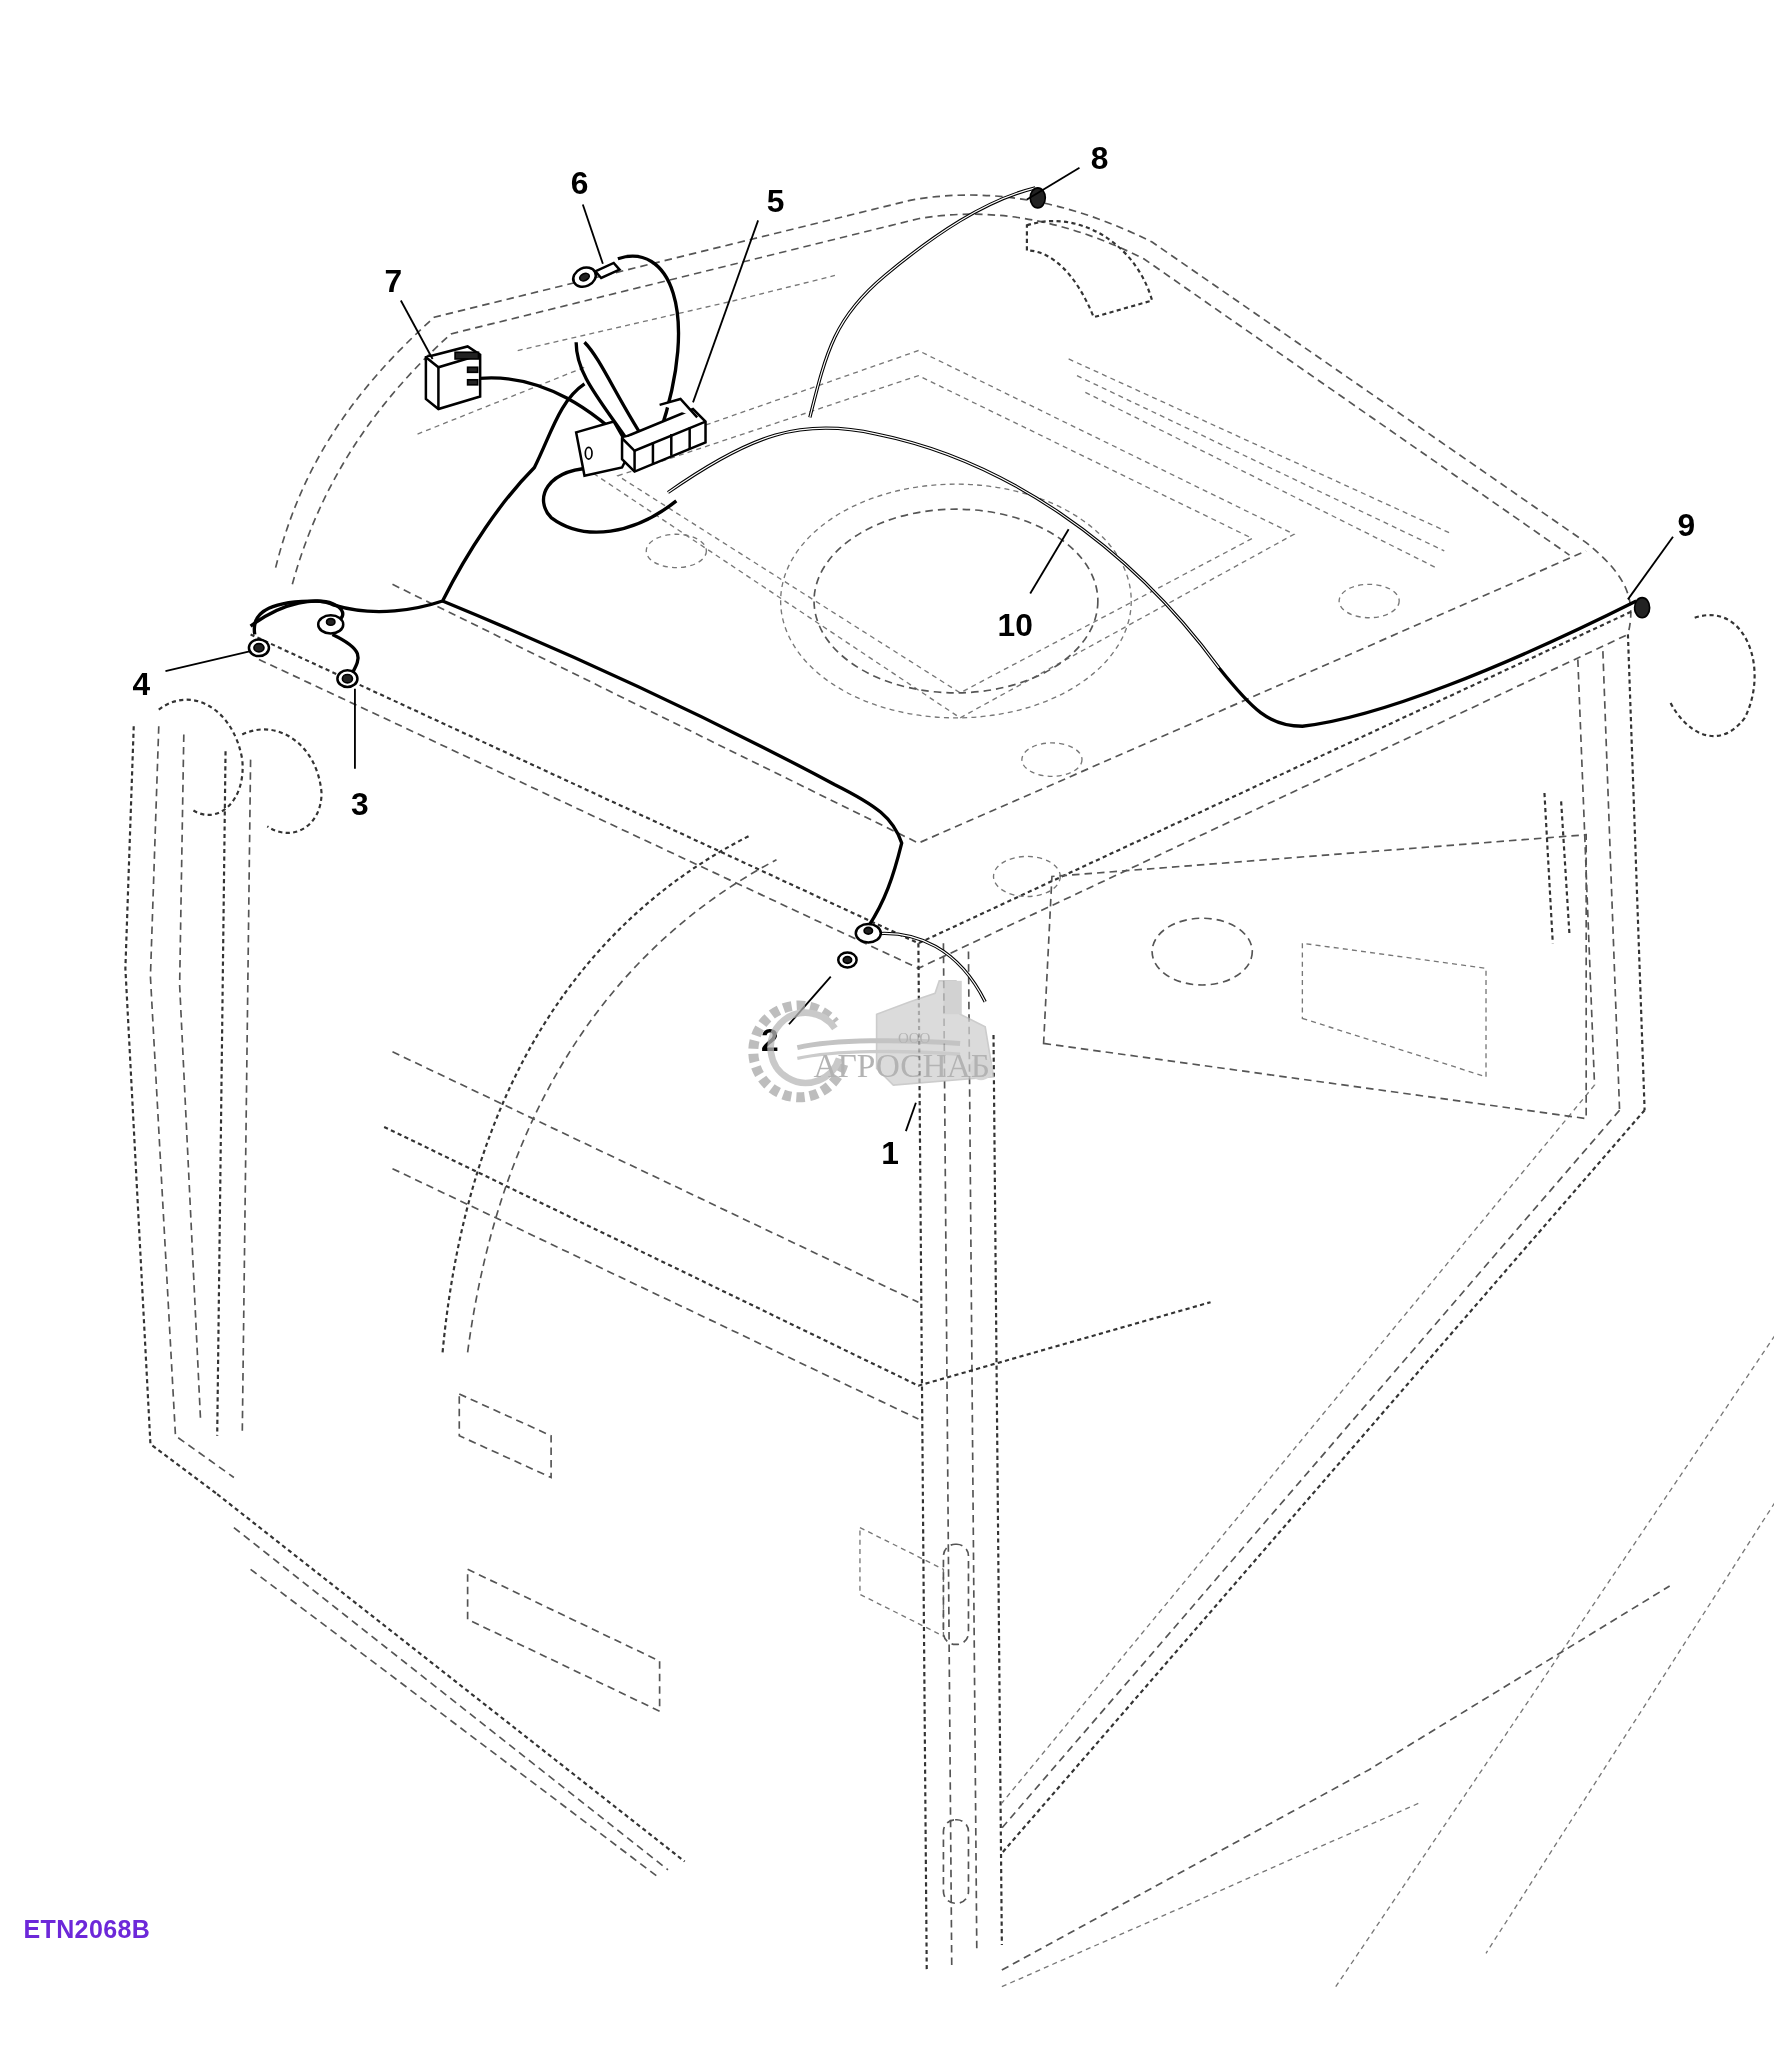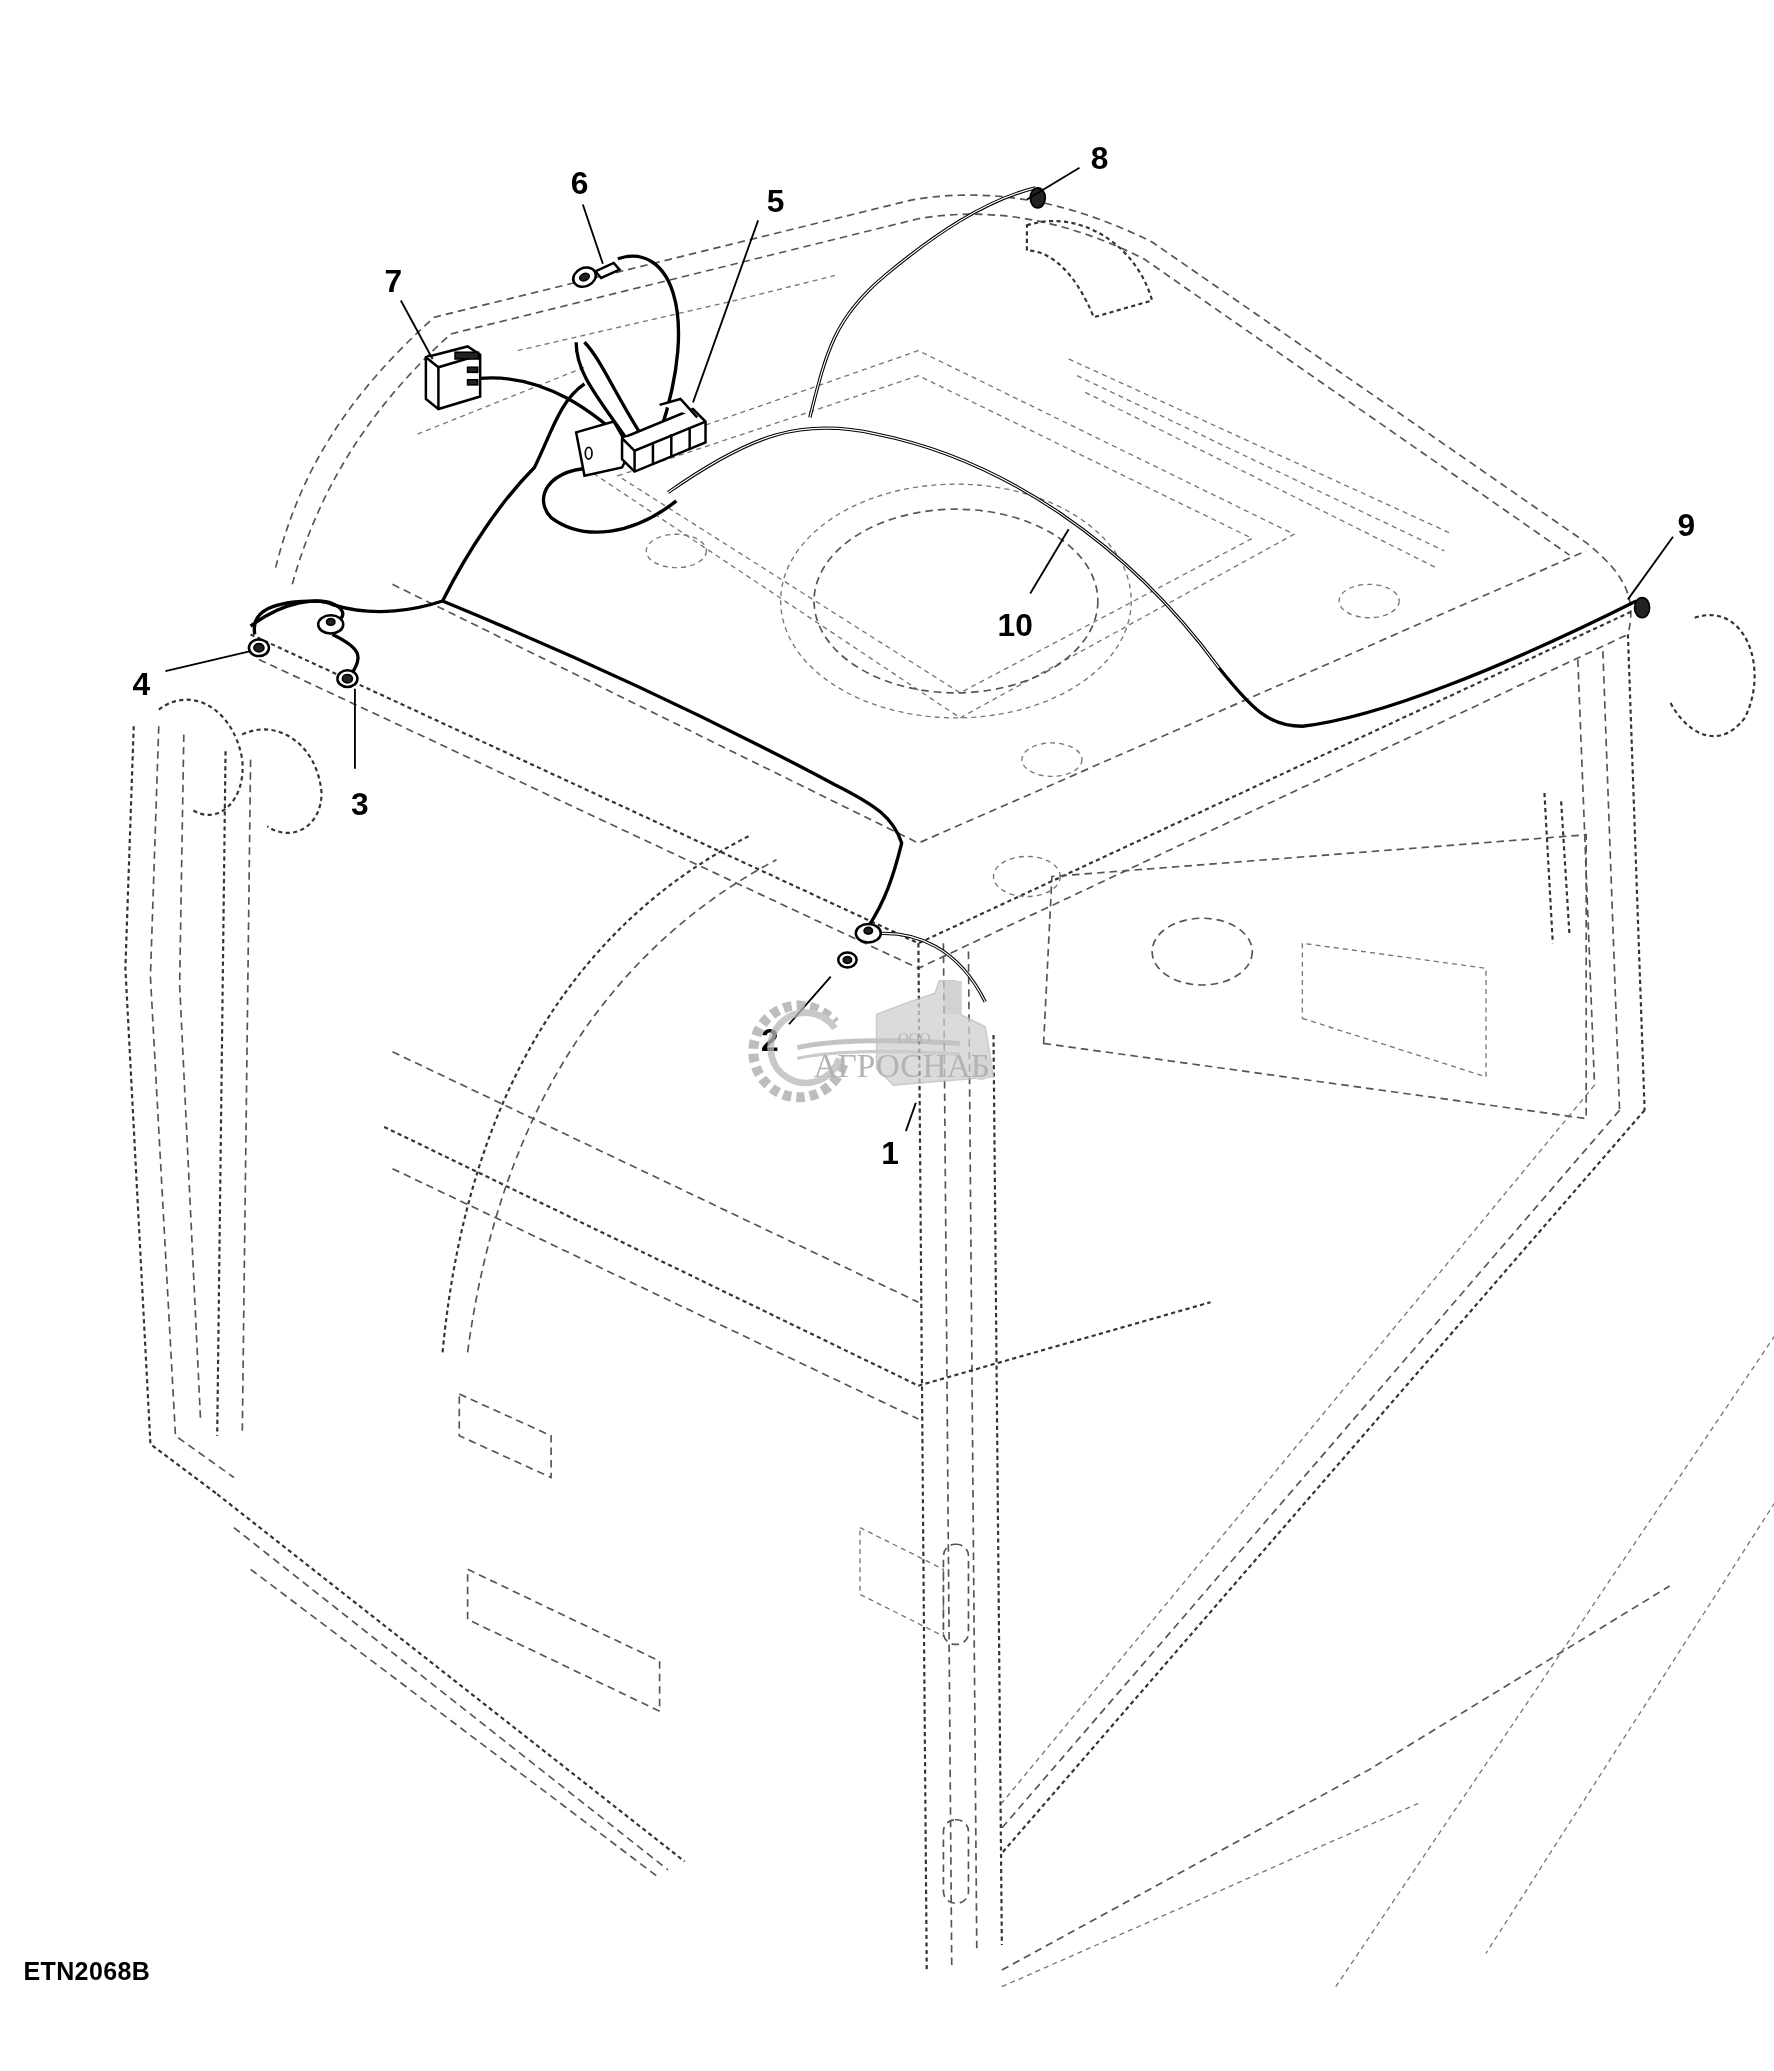--- a/index.html
+++ b/index.html
@@ -1,19 +1,19 @@
 <!DOCTYPE html>
 <html style="font-size:13.4px"><head>
 <meta charset="utf-8">
 <style>
   html, body { margin: 0; padding: 0; background: #ffffff; }
   body { width: 1775px; height: 2071px; position: relative; overflow: hidden; font-family: "Liberation Sans", sans-serif; }
   #diagram { position: absolute; left: 0; top: 0; width: 1775px; height: 2071px; }
   .callout-num { font-family: "Liberation Sans", sans-serif; font-weight: bold; font-size: 38px; fill: #000; }
-  .fig-id { position: absolute; left: 23.4px; top: 1957px; font-family: "Liberation Sans", sans-serif; font-weight: bold; font-size: 25px; color: #000000; letter-spacing: 0.4px; }
+  .fig-id { position: absolute; left: 23.4px; top: 1915px; font-family: "Liberation Sans", sans-serif; font-weight: bold; font-size: 25px; color: #6d28d9; letter-spacing: 0.4px; }
   .dash { fill: none; stroke: #555; stroke-width: 2; stroke-dasharray: 9 6; }
   .dash-fine { fill: none; stroke: #777; stroke-width: 1.6; stroke-dasharray: 6 5; }
   .dash-heavy { fill: none; stroke: #333; stroke-width: 2.6; stroke-dasharray: 5 4; }
   .wire { fill: none; stroke: #000; stroke-width: 4; }
   .wire-inner { fill: none; stroke: #fff; stroke-width: 1.4; }
   .leader { stroke: #000; stroke-width: 2.2; fill: none; }
   .part { fill: #fff; stroke: #000; stroke-width: 3; }
   .part-dark { fill: #222; stroke: #000; stroke-width: 2; }
   .watermark-text { font-family: "Liberation Serif", serif; font-size: 40px; fill: #9a9a9a; }
   .watermark-small { font-family: "Liberation Serif", serif; font-size: 18px; fill: #9a9a9a; }

